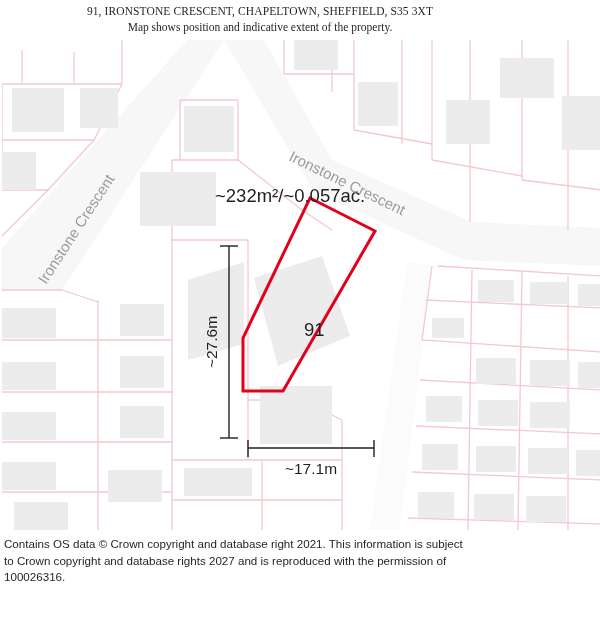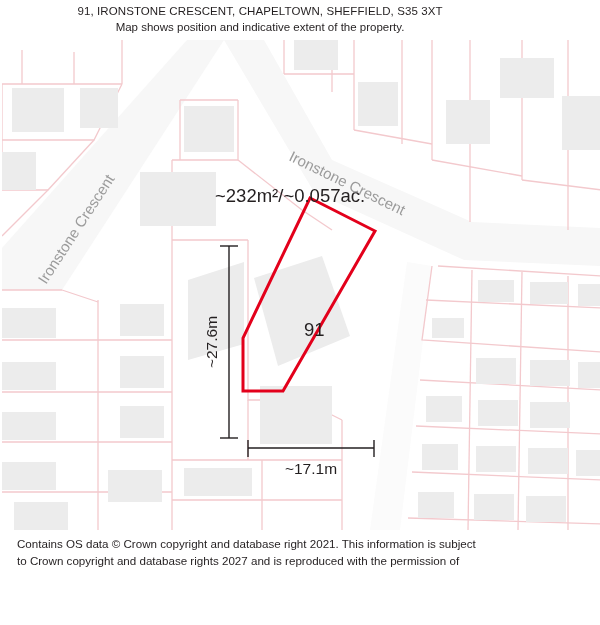--- a/index.html
+++ b/index.html
@@ -21,20 +21,21 @@
     position: relative;
   }
   
   .header {
     position: absolute;
     top: 0;
     left: 0;
     width: 520px;
     height: 40px;
     text-align: center;
+    font-family: Liberation Serif, serif;
   }
   .header .title {
     margin: 4px 0 0 0;
     font-size: 11.5px;
     line-height: 14px;
     color: #231f20;
     letter-spacing: 0.1px;
   }
   .header .subtitle {
     margin: 2px 0 0 0;
@@ -54,21 +55,21 @@
   }
   .map-svg {
     display: block;
   }
   
   .footer {
     position: absolute;
     left: 0;
     top: 536px;
     width: 600px;
-    padding: 0 17px;
+    padding: 0 4px;
     box-sizing: border-box;
   }
   .footer p {
     margin: 0;
     font-size: 11.6px;
     line-height: 16.5px;
     color: #231f20;
   }
 </style>
 </head>
@@ -236,15 +237,16 @@
 
       <text x="44" y="245" font-family="Liberation Sans, sans-serif" font-size="15" fill="#9b9b9b" transform="rotate(-57 44 245)">Ironstone Crescent</text>
 
       <text x="286" y="120" font-family="Liberation Sans, sans-serif" font-size="15" fill="#9b9b9b" transform="rotate(26 286 120)">Ironstone Crescent</text>
     </svg>
   </div>
 
   <div class="footer">
     <p>Contains OS data © Crown copyright and database right 2021. This information is subject</p>
     <p>to Crown copyright and database rights 2027 and is reproduced with the permission of</p>
+    <p>100026316.</p>
   </div>
 
 </div>
 
 </body></html>

